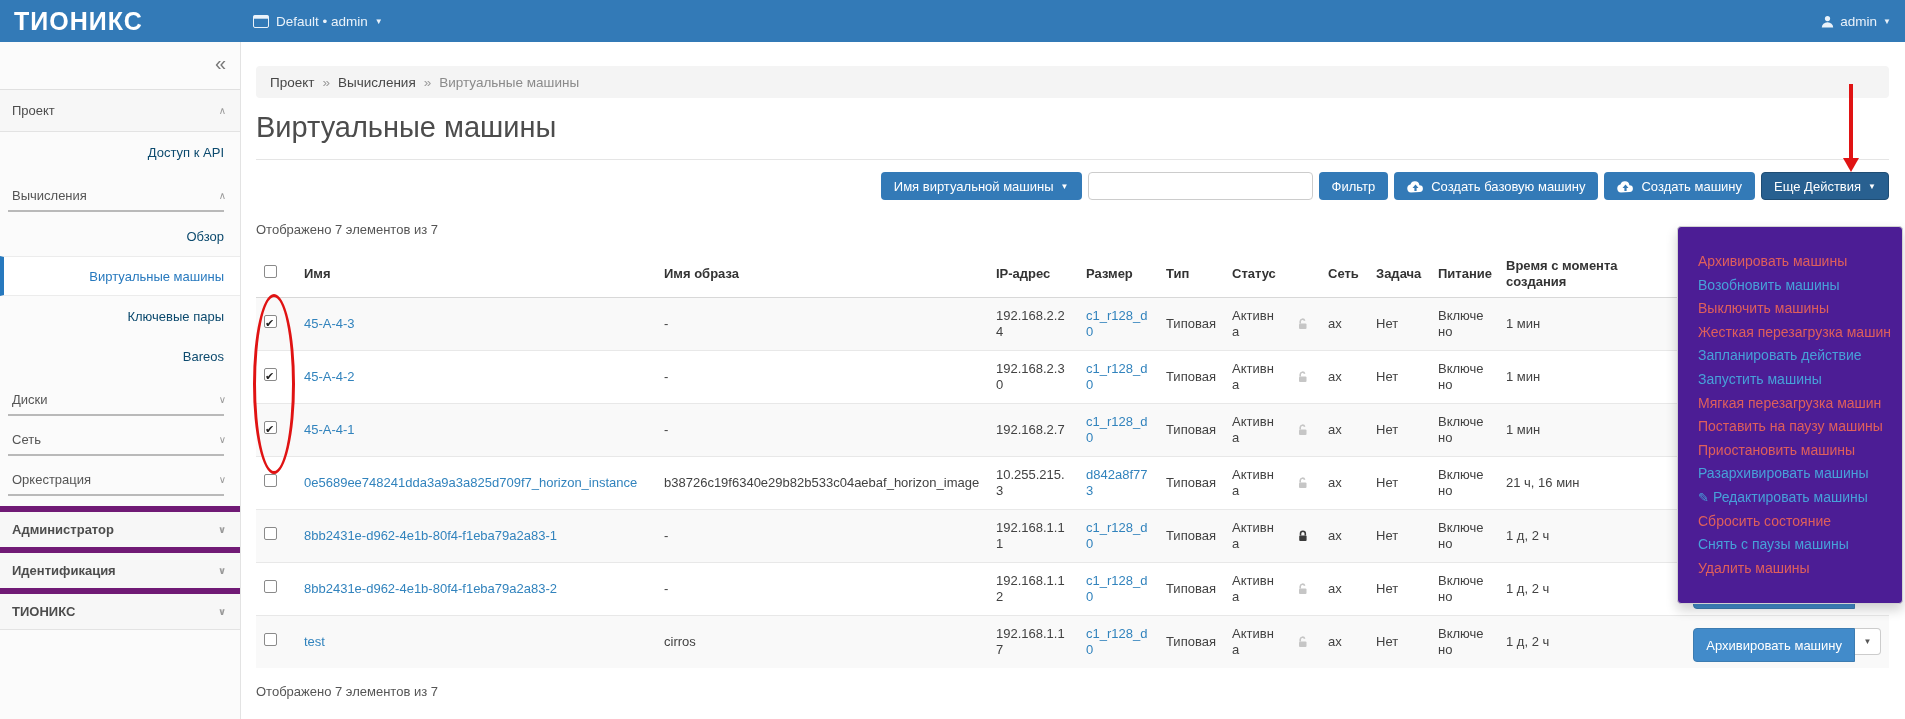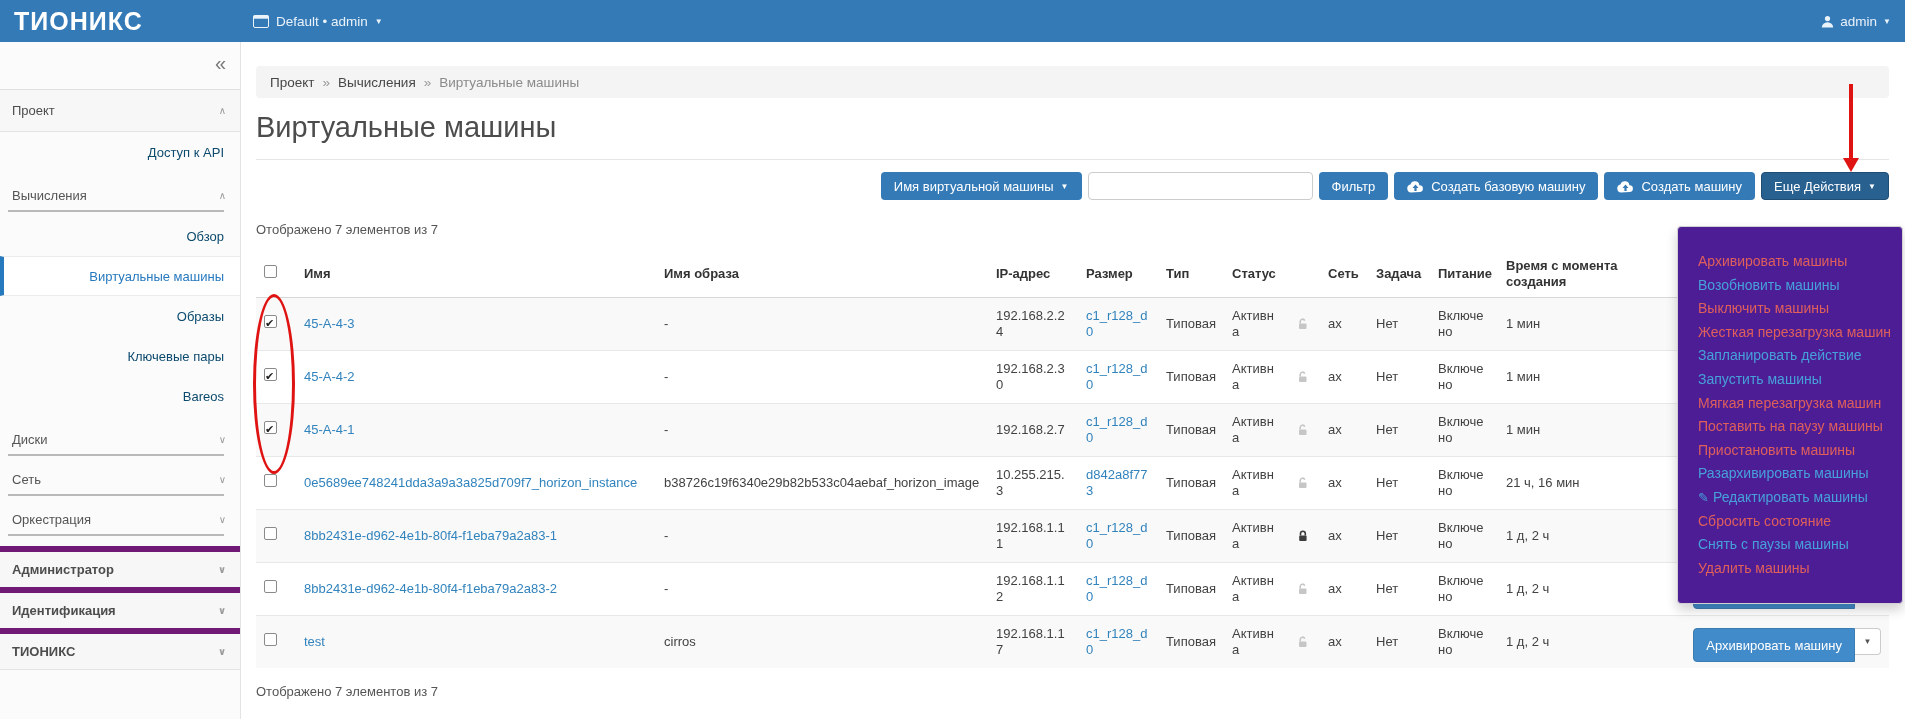--- a/index.html
+++ b/index.html
@@ -134,23 +134,20 @@
       <span>Вычисления</span>
       <span class="chev">∧</span>
     </div>
     <div class="group-underline"></div>
 
     <div class="side-link">
       <span>Обзор</span>
     </div>
     <div class="side-link active">
       <span>Виртуальные машины</span>
-    </div>
-    <div class="side-link">
-      <span>Образы</span>
     </div>
     <div class="side-link">
       <span>Ключевые пары</span>
     </div>
     <div class="side-link">
       <span>Bareos</span>
     </div>
 
     <div class="grouprow">
       <span>Диски</span>

